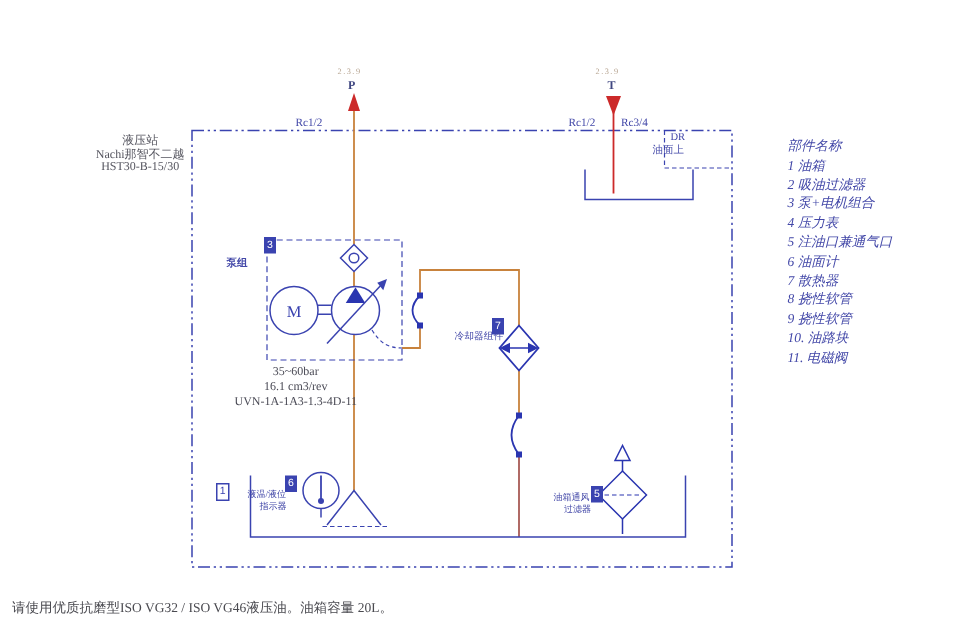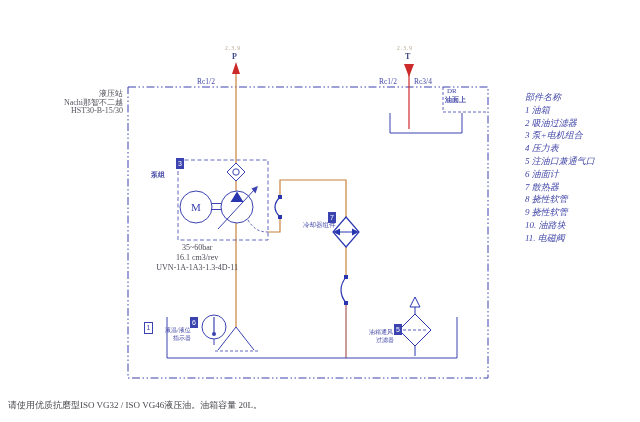--- a/index.html
+++ b/index.html
@@ -8,21 +8,21 @@
   svg{position:absolute;left:0;top:0;}
   .lbl{position:absolute;white-space:nowrap;color:#4348a8;line-height:1.1;}
   .tag{color:#b5a28e;font-size:5.5px;letter-spacing:1px;}
   .port{color:#3f4680;font-size:8px;font-weight:bold;}
   .rc{font-size:7.5px;}
   .small{font-size:7px;}
   .tiny{font-size:6px;}
   .numbox{position:absolute;width:8px;height:11px;background:#3a43b0;color:#fff;
           font-size:7px;line-height:11px;text-align:center;font-family:"Liberation Sans",sans-serif;}
   .numbox.outline{background:#fff;border:1px solid #3a43b0;color:#3a43b0;width:7px;height:10px;line-height:10px;}
-  .station{position:absolute;right:517px;top:90px;text-align:right;font-size:8px;line-height:8.5px;color:#55555f;}
+  .station{position:absolute;right:517px;top:90px;text-align:center;font-size:8px;line-height:8.5px;color:#55555f;}
   .specs{position:absolute;right:402px;top:243px;text-align:center;font-size:8px;line-height:9.8px;color:#4a4a55;}
   .parts{position:absolute;left:525px;top:91px;font-size:9px;line-height:12.8px;color:#4348a8;font-style:italic;}
   .footnote{position:absolute;left:8px;top:399px;font-size:9px;color:#4a4a50;}
 </style>
 </head>
 <body>
 
 <div class="screen">
 
   <svg width="640" height="422" viewBox="0 0 640 422">
@@ -100,21 +100,21 @@
   </div>
 
   <span class="lbl tag" style="left:225px;top:45px;">2.3.9</span>
   <span class="lbl port" style="left:232px;top:53px;">P</span>
   <span class="lbl rc" style="left:197px;top:78px;">Rc1/2</span>
   <span class="lbl tag" style="left:397px;top:45px;">2.3.9</span>
   <span class="lbl port" style="left:405px;top:53px;">T</span>
   <span class="lbl rc" style="left:379px;top:78px;">Rc1/2</span>
   <span class="lbl rc" style="left:414px;top:78px;font-family:Liberation Serif, serif;">Rc3/4</span>
   <span class="lbl small" style="left:447px;top:88px;">DR</span>
-  <span class="lbl small" style="left:445px;top:97px;font-weight:bold;">油面上</span>
+  <span class="lbl small" style="left:435px;top:97px;">油面上</span>
 
   <div class="numbox" style="left:176px;top:158px;">3</div>
   <span class="lbl small" style="left:151px;top:172px;font-weight:bold;">泵组</span>
 
   <div class="numbox" style="left:328px;top:212px;">7</div>
   <span class="lbl" style="left:303px;top:221px;font-size:6.5px;">冷却器组件</span>
 
   <div class="numbox" style="left:190px;top:317px;">6</div>
   <span class="lbl tiny" style="left:165px;top:327px;">液温/液位</span>
   <span class="lbl tiny" style="left:173px;top:335px;">指示器</span>

